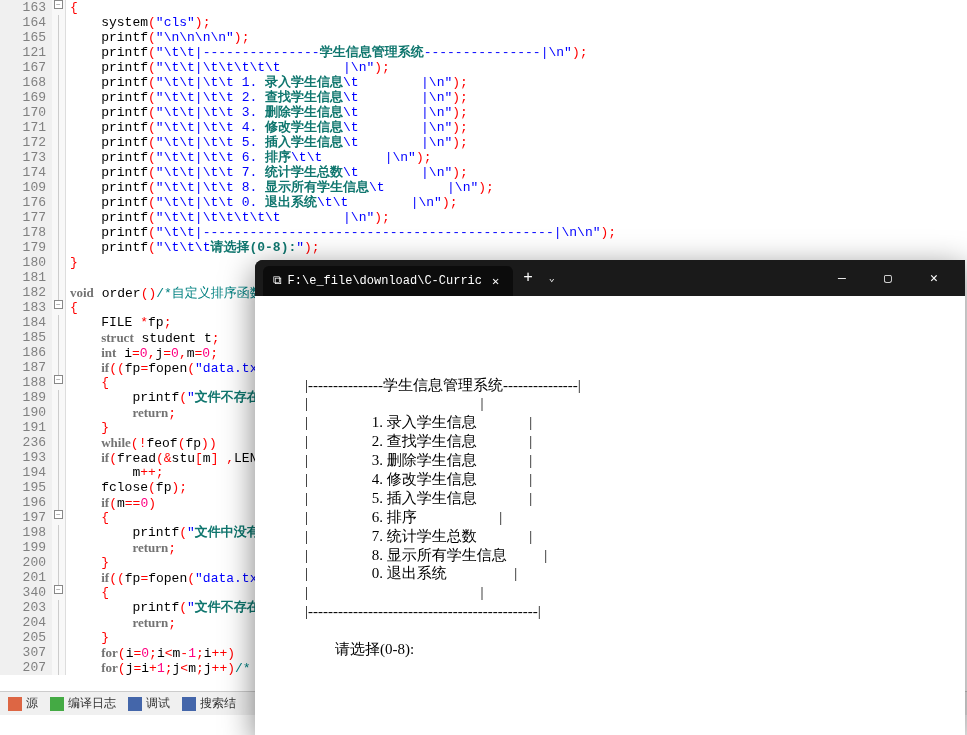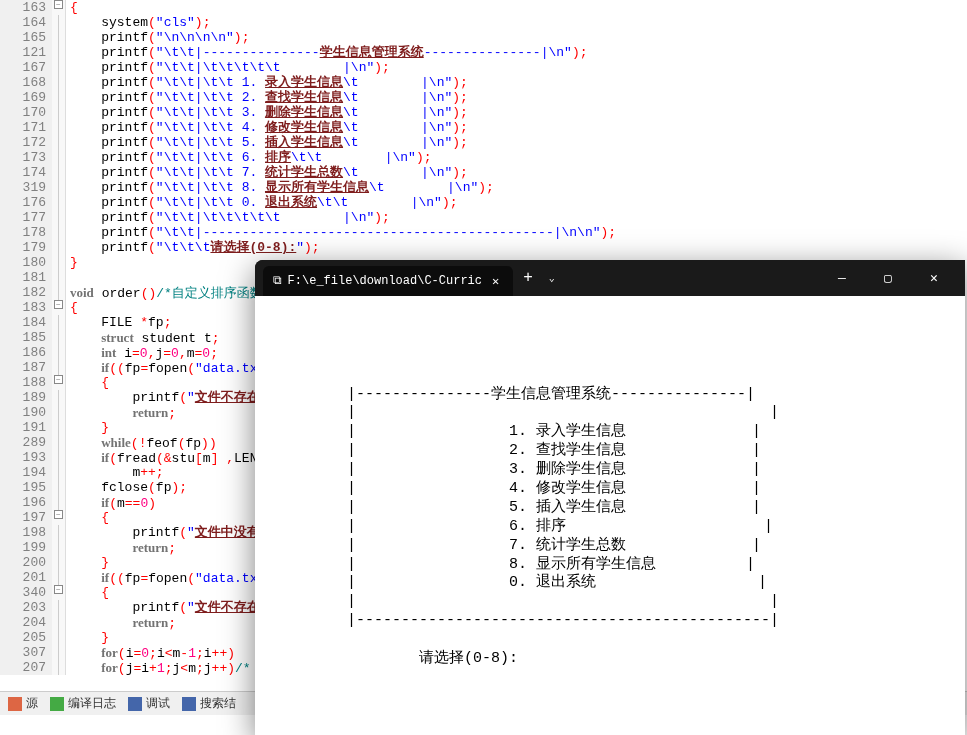--- a/index.html
+++ b/index.html
@@ -10,33 +10,33 @@
 .fold-box { width: 9px; height: 9px; border: 1px solid #888; background: #fff; color: #888; font-size: 8px; line-height: 7px; text-align: center; margin-left: 2px; cursor: pointer; }
 .fold-line { width: 1px; background: #ccc; margin-left: 6px; height: 15px; }
 .code { position: absolute; left: 70px; top: 0; white-space: pre; }
 .ln { height: 15px; line-height: 15px; }
 .kw { color: #737373; font-weight: bold; font-family: Liberation Serif, serif; }
 .str { color: #0000ff; }
 .num { color: #ff0080; }
 .cmt { color: #008080; }
 .op { color: #ff0000; }
 .brace { color: #ff0000; }
-.txt-blue { color: #7f1d1d; font-weight: bold; text-decoration: underline; }
+.txt-blue { color: #0f766e; font-weight: bold; }
 .statusbar { position: absolute; bottom: 20px; left: 0; right: 0; height: 24px; background: #f0f0f0; border-top: 1px solid #ccc; display: flex; align-items: center; padding: 0 4px; gap: 4px; }
 .sb-item { display: flex; align-items: center; gap: 4px; padding: 0 4px; color: #333; font-size: 12px; cursor: pointer; }
 .sb-icon { width: 14px; height: 14px; display: inline-block; }
 .terminal { position: absolute; top: 260px; left: 255px; width: 710px; height: 475px; background: #0c0c0c; border-radius: 8px 0 0 0; box-shadow: 0 8px 32px rgba(0,0,0,0.5); overflow: hidden; }
 .term-titlebar { height: 36px; background: #1a1a1a; display: flex; align-items: center; padding: 0 8px; }
 .term-tab { background: #0c0c0c; height: 30px; margin-top: 6px; display: flex; align-items: center; padding: 0 10px; color: #fff; font-size: 12px; border-radius: 6px 6px 0 0; gap: 6px; }
 .term-tab-close { color: #fff; cursor: pointer; padding: 0 4px; }
 .term-newtab { color: #fff; padding: 0 10px; cursor: pointer; font-size: 16px; }
 .term-dd { color: #fff; padding: 0 6px; cursor: pointer; font-size: 10px; }
 .term-controls { margin-left: auto; display: flex; gap: 0; }
 .term-ctrl { width: 46px; height: 32px; display: flex; align-items: center; justify-content: center; color: #fff; cursor: pointer; }
-.term-body { background: #fff; color: #000; padding: 14px 20px; font-family: Liberation Mono, monospace; font-size: 15px; line-height: 1.26; white-space: pre; height: calc(100% - 36px); }
+.term-body { background: #fff; color: #000; padding: 4px 20px; font-family: Liberation Serif, serif; font-size: 15px; line-height: 1.26; white-space: pre; height: calc(100% - 36px); }
 .icon-red { background: #d64; }
 .icon-grn { background: #4a4; }
 .icon-blu { background: #46a; }
 </style>
 </head>
 <body>
 
 <div class="editor">
   <div class="gutter" id="gutter">
       <div class="ln">163</div>
@@ -44,38 +44,38 @@
       <div class="ln">165</div>
       <div class="ln">121</div>
       <div class="ln">167</div>
       <div class="ln">168</div>
       <div class="ln">169</div>
       <div class="ln">170</div>
       <div class="ln">171</div>
       <div class="ln">172</div>
       <div class="ln">173</div>
       <div class="ln">174</div>
-      <div class="ln">319</div>
+      <div class="ln">109</div>
       <div class="ln">176</div>
       <div class="ln">177</div>
       <div class="ln">178</div>
       <div class="ln">179</div>
       <div class="ln">180</div>
       <div class="ln">181</div>
       <div class="ln">182</div>
       <div class="ln">183</div>
       <div class="ln">184</div>
       <div class="ln">185</div>
       <div class="ln">186</div>
       <div class="ln">187</div>
       <div class="ln">188</div>
       <div class="ln">189</div>
       <div class="ln">190</div>
       <div class="ln">191</div>
-      <div class="ln">289</div>
+      <div class="ln">236</div>
       <div class="ln">193</div>
       <div class="ln">194</div>
       <div class="ln">195</div>
       <div class="ln">196</div>
       <div class="ln">197</div>
       <div class="ln">198</div>
       <div class="ln">199</div>
       <div class="ln">200</div>
       <div class="ln">201</div>
       <div class="ln">340</div>

